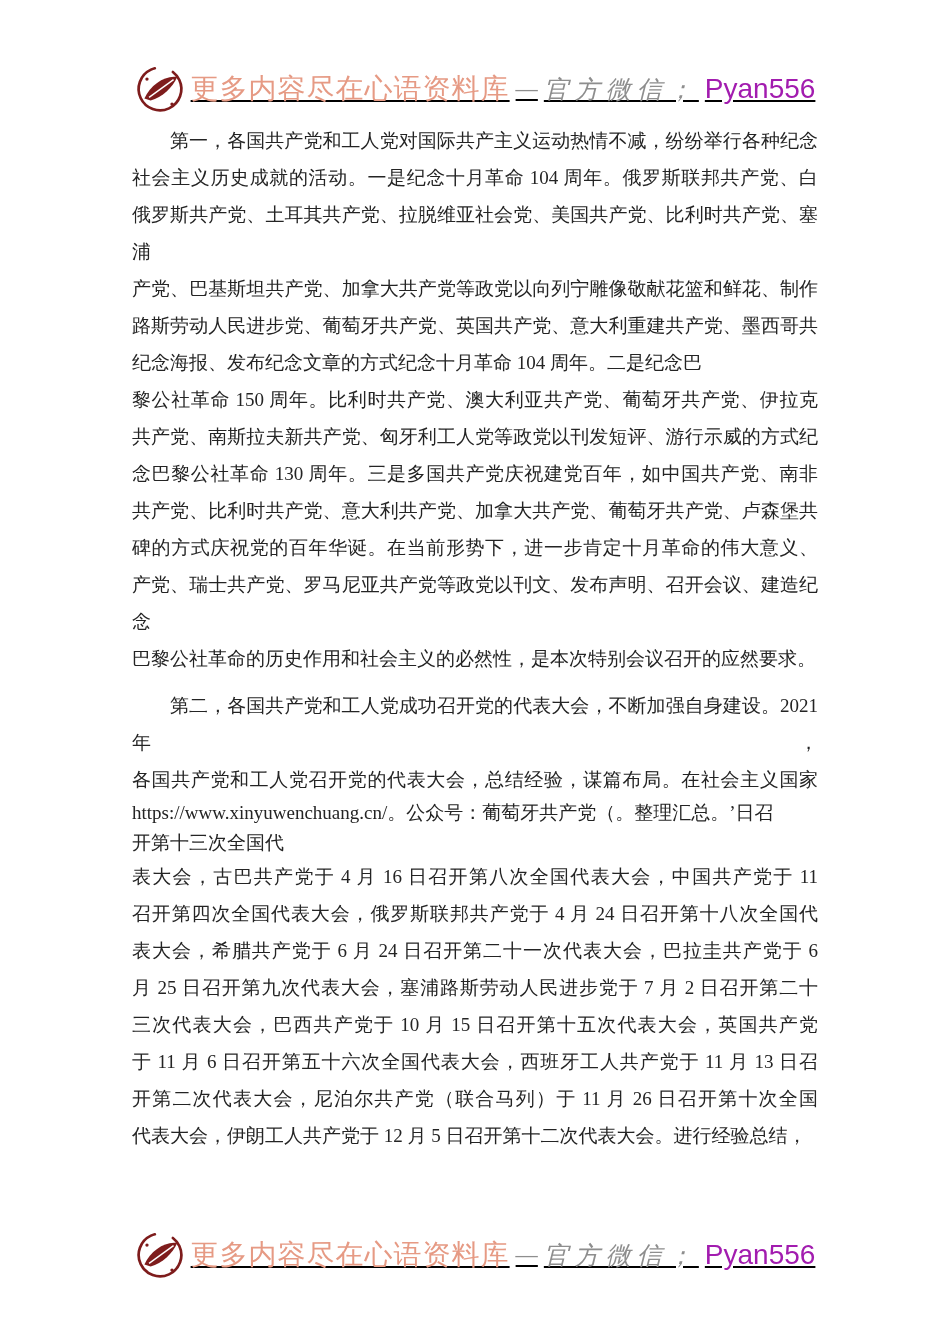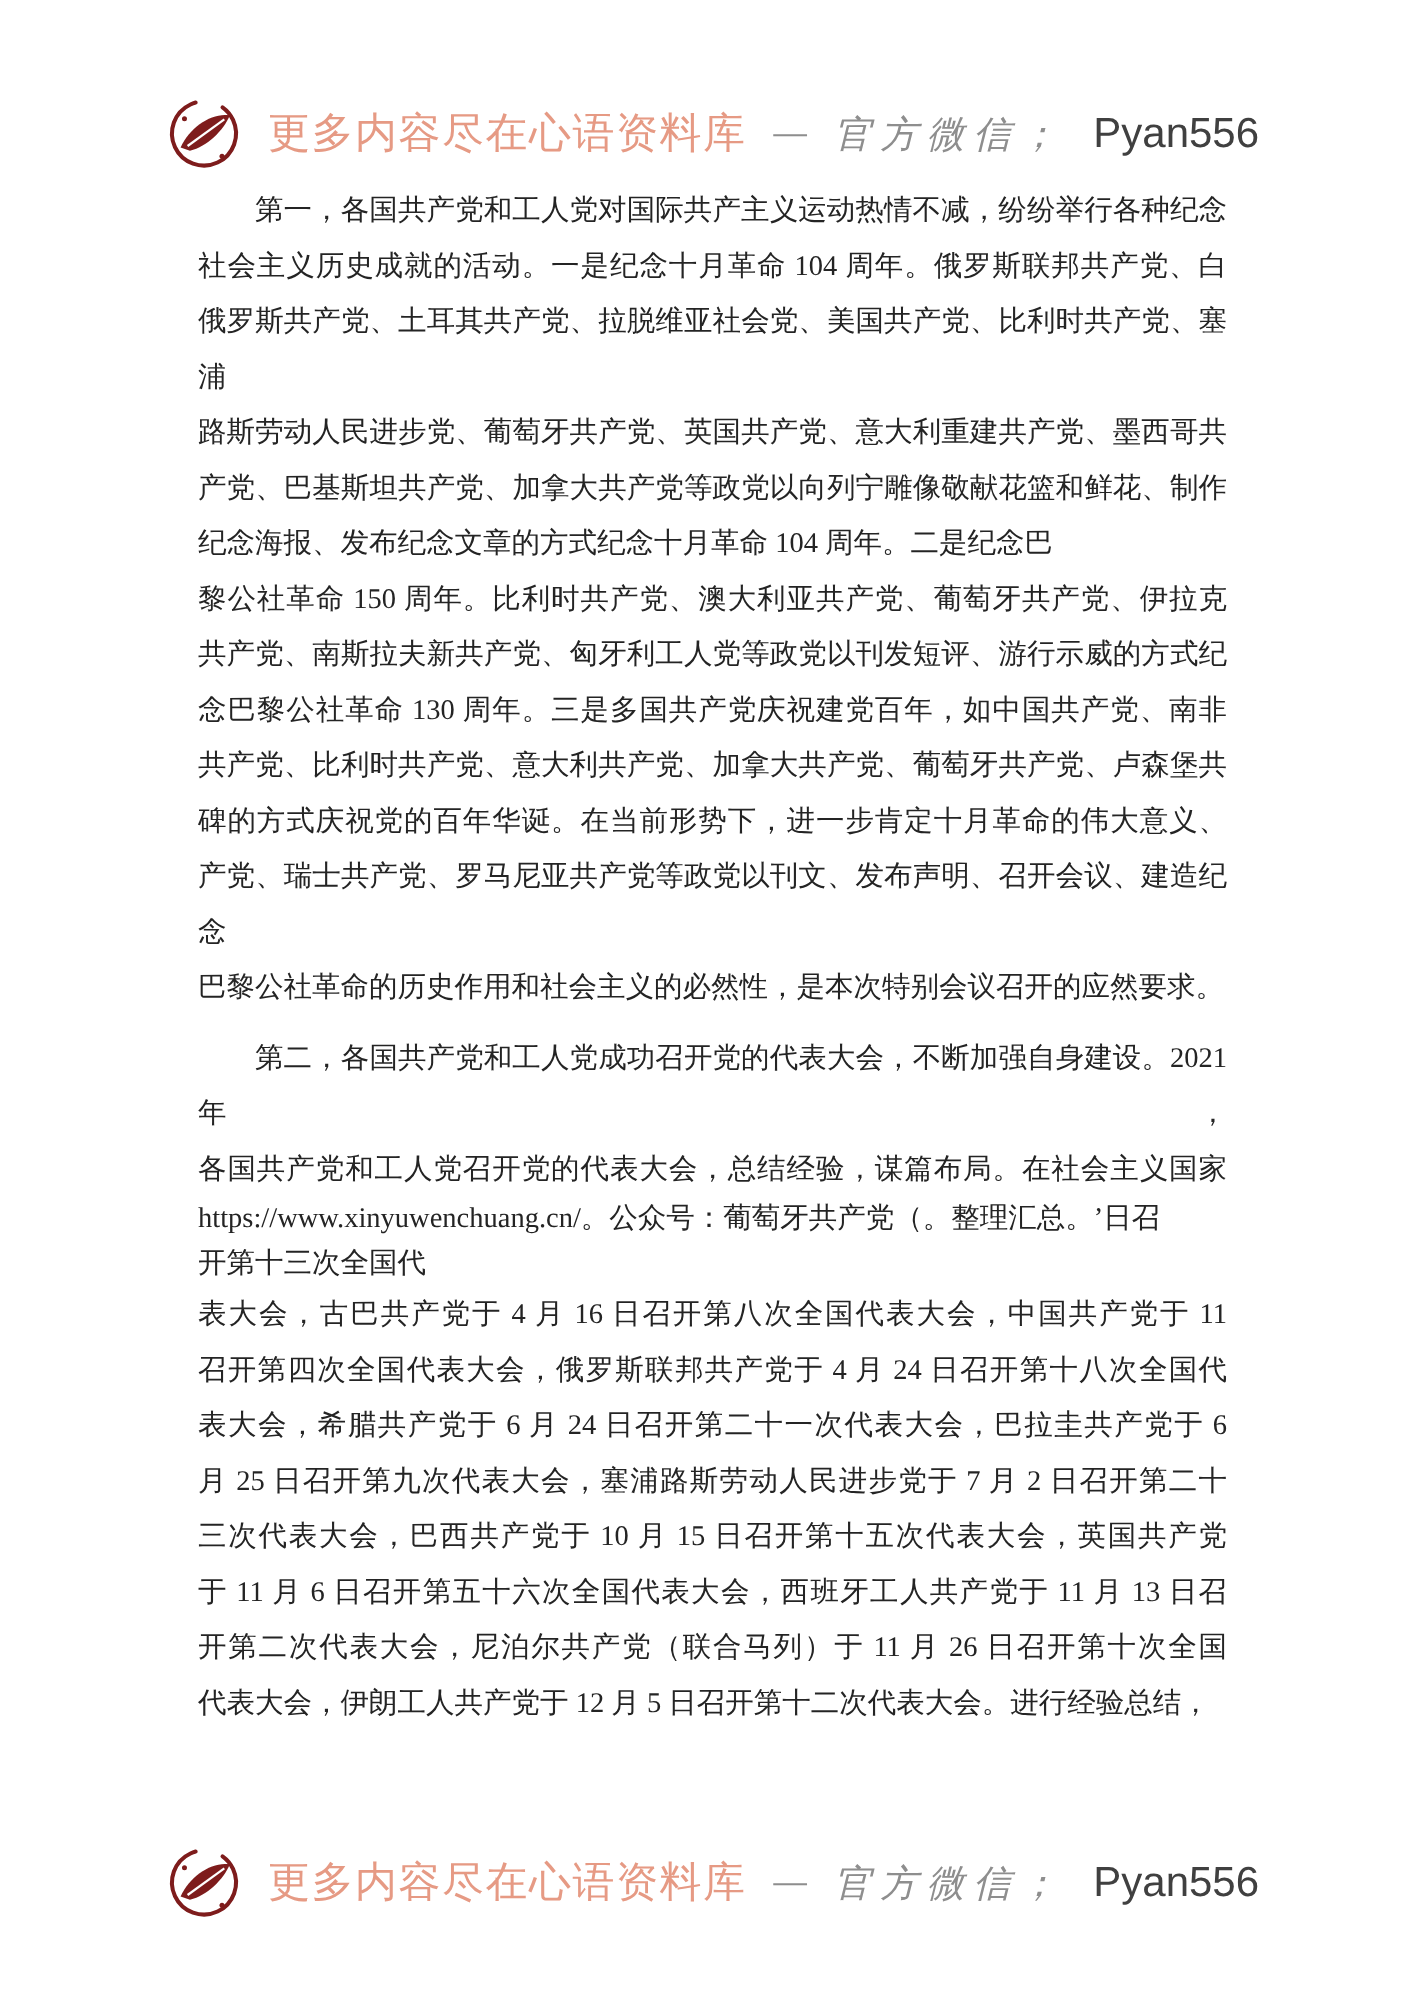--- a/index.html
+++ b/index.html
@@ -16,42 +16,43 @@
     font-family: "Liberation Serif", "DejaVu Serif", serif;
   }
   
   .watermark {
     position: absolute;
     left: 0;
     width: 100%;
     display: flex;
     align-items: center;
     justify-content: center;
-    gap: 18px;
+    gap: 6px;
     white-space: nowrap;
+    text-decoration: underline;
   }
   .watermark.top    { top: 64px;  }
   .watermark.bottom { top: 1230px; }
   .wm-logo { width: 50px; height: 50px; flex: 0 0 auto; }
   .wm-brand {
     color: #e69a84;
     font-size: 28px;
     letter-spacing: 1px;
     font-family: "Liberation Serif", "DejaVu Serif", serif;
   }
   .wm-dash, .wm-label {
     color: #8e8e8e;
     font-size: 25px;
     font-style: italic;
     letter-spacing: 6px;
     font-family: "Liberation Serif", "DejaVu Serif", serif;
   }
   .wm-dash { letter-spacing: 0; }
   .wm-id {
-    color: #404040;
+    color: #a21caf;
     font-size: 28px;
     font-family: "Liberation Sans", "DejaVu Sans", sans-serif;
   }
   
   .doc-body {
     position: absolute;
     top: 122px;
     left: 132px;
     width: 686px;
     color: #242424;
@@ -90,22 +91,22 @@
     <span class="wm-dash">—</span>
     <span class="wm-label">官方微信；</span>
     <span class="wm-id">Pyan556</span>
   </div>
 
   <div class="doc-body">
       <div class="paragraph">
         <div class="line indent justify">第一，各国共产党和工人党对国际共产主义运动热情不减，纷纷举行各种纪念</div>
         <div class="line justify">社会主义历史成就的活动。一是纪念十月革命 104 周年。俄罗斯联邦共产党、白</div>
         <div class="line justify">俄罗斯共产党、土耳其共产党、拉脱维亚社会党、美国共产党、比利时共产党、塞浦</div>
+        <div class="line justify">产党、巴基斯坦共产党、加拿大共产党等政党以向列宁雕像敬献花篮和鲜花、制作</div>
         <div class="line justify">路斯劳动人民进步党、葡萄牙共产党、英国共产党、意大利重建共产党、墨西哥共</div>
-        <div class="line justify">产党、巴基斯坦共产党、加拿大共产党等政党以向列宁雕像敬献花篮和鲜花、制作</div>
         <div class="line">纪念海报、发布纪念文章的方式纪念十月革命 104 周年。二是纪念巴</div>
         <div class="line justify">黎公社革命 150 周年。比利时共产党、澳大利亚共产党、葡萄牙共产党、伊拉克</div>
         <div class="line justify">共产党、南斯拉夫新共产党、匈牙利工人党等政党以刊发短评、游行示威的方式纪</div>
         <div class="line justify">念巴黎公社革命 130 周年。三是多国共产党庆祝建党百年，如中国共产党、南非</div>
         <div class="line justify">共产党、比利时共产党、意大利共产党、加拿大共产党、葡萄牙共产党、卢森堡共</div>
         <div class="line justify">碑的方式庆祝党的百年华诞。在当前形势下，进一步肯定十月革命的伟大意义、</div>
         <div class="line justify">产党、瑞士共产党、罗马尼亚共产党等政党以刊文、发布声明、召开会议、建造纪念</div>
         <div class="line">巴黎公社革命的历史作用和社会主义的必然性，是本次特别会议召开的应然要求。</div>
       </div>
       <div class="paragraph">

